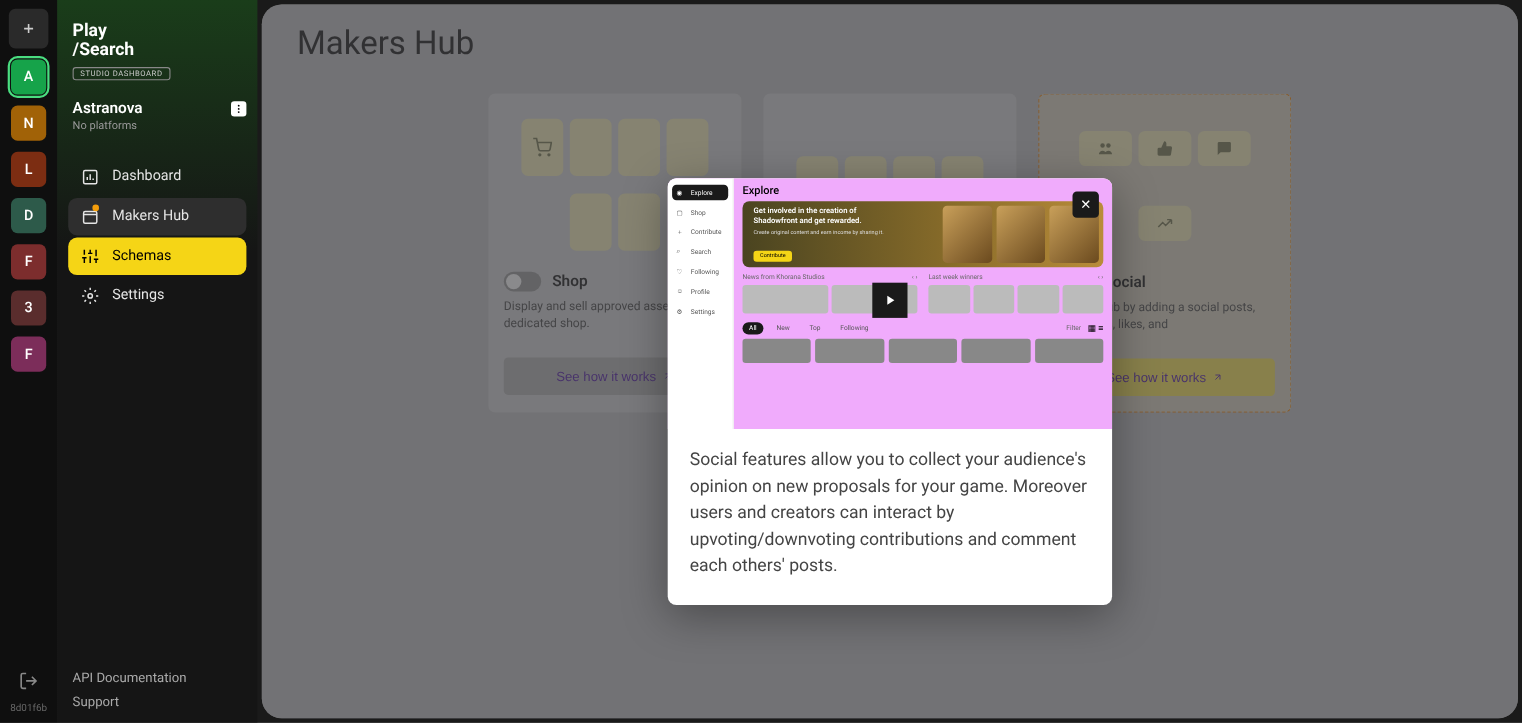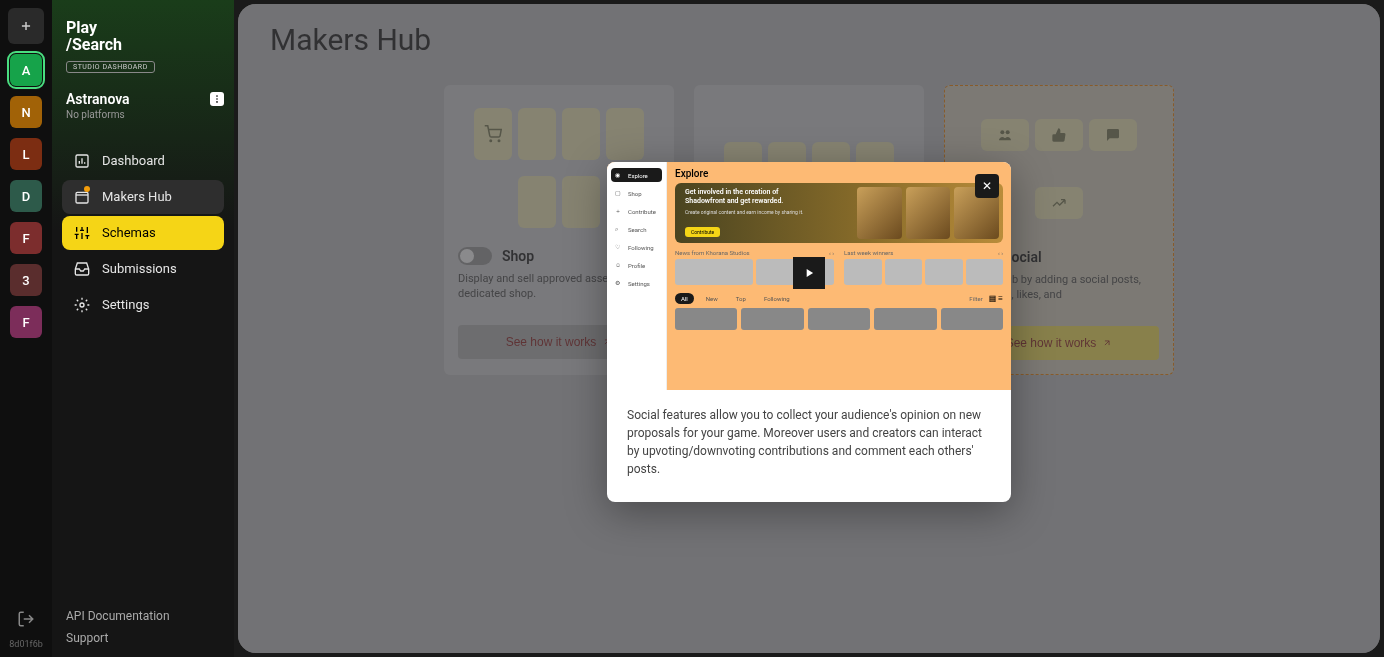--- a/index.html
+++ b/index.html
@@ -44,30 +44,30 @@
 .card { width: 230px; background: #b8b8ba; border-radius: 6px; padding: 18px 14px 14px; display: flex; flex-direction: column; position: relative; }
 .card.dashed { border: 1px dashed #d97706; background: #bfb9a8; }
 .card-illus { height: 130px; margin-bottom: 14px; display: flex; align-items: center; justify-content: center; gap: 6px; flex-wrap: wrap; padding: 0 6px; }
 .illus-tile { width: 38px; height: 52px; background: #d4cfa2; border-radius: 6px; display: flex; align-items: center; justify-content: center; }
 .illus-tile.short { height: 32px; width: 48px; }
 .card-head { display: flex; align-items: center; gap: 10px; margin-bottom: 6px; }
 .toggle { width: 34px; height: 18px; border-radius: 10px; background: #888; position: relative; cursor: pointer; }
 .toggle::after { content: ''; position: absolute; width: 14px; height: 14px; border-radius: 50%; background: #ddd; top: 2px; left: 2px; }
 .card-title { font-weight: 600; font-size: 14px; color: #1a1a1a; }
 .card-desc { font-size: 11px; color: #444; line-height: 1.4; margin-bottom: 14px; min-height: 40px; }
-.card-cta { background: #9e9e9e; border: none; color: #7f1d1d; font-size: 12px; padding: 10px; border-radius: 4px; cursor: pointer; display: flex; align-items: center; justify-content: center; gap: 6px; }
+.card-cta { background: #9e9e9e; border: none; color: #4c1d95; font-size: 12px; padding: 10px; border-radius: 4px; cursor: pointer; display: flex; align-items: center; justify-content: center; gap: 6px; }
 .card.dashed .card-cta { background: #d9c84f; }
 
 .save-btn { display: block; margin: 0 auto; background: #e0ce3e; color: #000; border: none; padding: 12px 28px; border-radius: 4px; font-size: 13px; cursor: pointer; }
 
 
 .overlay { position: absolute; inset: 0; background: rgba(70,70,72,0.55); display: flex; align-items: flex-start; justify-content: center; padding-top: 158px; }
 .modal { width: 404px; background: #fff; border-radius: 8px; overflow: hidden; color: #000; position: relative; box-shadow: 0 10px 40px rgba(0,0,0,0.35); }
 .modal-close { position: absolute; top: 12px; right: 12px; width: 24px; height: 24px; background: #1a1a1a; border-radius: 4px; display: flex; align-items: center; justify-content: center; color: #fff; cursor: pointer; font-size: 12px; z-index: 5; }
-.modal-preview { background: #fdba74; height: 228px; display: flex; position: relative; }
+.modal-preview { background: #f0abfc; height: 228px; display: flex; position: relative; }
 .mp-side { width: 60px; background: #fff; border-right: 1px solid #eee; padding: 6px 4px; display: flex; flex-direction: column; gap: 4px; }
 .mp-side-item { display: flex; align-items: center; gap: 5px; padding: 3px 4px; font-size: 6px; border-radius: 4px; color: #555; }
 .mp-side-item.dark { background: #1a1a1a; color: #fff; }
 .mp-side-icon { width: 8px; height: 8px; }
 .mp-main { flex: 1; padding: 6px 8px; overflow: hidden; }
 .mp-title { font-size: 10px; font-weight: 500; margin-bottom: 4px; }
 .mp-banner { height: 60px; background: linear-gradient(90deg, #4a4420 0%, #8a6d2a 60%, #b98c3a 100%); border-radius: 6px; padding: 10px; display: flex; align-items: center; gap: 8px; position: relative; overflow: hidden; }
 .mp-banner-text { color: #fff; font-size: 7px; font-weight: 600; line-height: 1.25; max-width: 120px; }
 .mp-banner-sub { font-size: 5px; color: #ddd; display: block; margin-top: 3px; margin-bottom:4px; font-weight:400; }
 .mp-banner-btn { background: #f5d516; color: #000; font-size: 5px; padding: 2px 6px; border-radius: 3px; display: inline-block;}
@@ -80,21 +80,21 @@
 .mp-thumb { flex:1; height: 26px; background: #bbb; border-radius: 3px; }
 .mp-tabs { display: flex; gap: 6px; margin-top: 8px; font-size: 6px; align-items:center;}
 .mp-tab { padding: 2px 6px; border-radius: 8px; color: #555; }
 .mp-tab.active { background: #1a1a1a; color: #fff; }
 .mp-filter{margin-left:auto; color:#666;}
 .mp-grid { display: flex; gap: 4px; margin-top: 4px; }
 .mp-grid-item { flex:1; height: 22px; background: #888; border-radius: 3px; }
 .play-btn { position: absolute; top: 95px; left: 50%; transform: translateX(-50%); width: 32px; height: 32px; background: #1a1a1a; display: flex; align-items: center; justify-content: center; cursor: pointer; }
 .modal-body { padding: 16px 20px 24px; }
 .modal-title { font-size: 15px; font-weight: 400; margin-bottom: 10px; }
-.modal-desc { font-size: 12px; color: #444; line-height: 1.5; }
+.modal-desc { font-size: 16px; color: #444; line-height: 1.5; }
 
 svg { display: block; }
 </style>
 </head>
 <body>
 
 <div class="rail">
   <div class="rail-add">
     <svg width="14" height="14" viewBox="0 0 24 24" fill="none" stroke="currentColor" stroke-width="2.5">
         <path d="M12 5v14M5 12h14"></path>
@@ -155,29 +155,20 @@
         </span>
       <span>Makers Hub</span>
     </div>
     <div class="nav-item active">
       <span class="nav-icon">
           <svg width="16" height="16" viewBox="0 0 24 24" fill="none" stroke="currentColor" stroke-width="2">
             <path d="M4 21v-7M4 10V3M12 21v-9M12 8V3M20 21v-5M20 12V3M1 14h6M9 8h6M17 16h6"></path>
           </svg>
         </span>
       <span>Schemas</span>
-    </div>
-    <div class="nav-item dim">
-      <span class="nav-icon">
-          <svg width="16" height="16" viewBox="0 0 24 24" fill="none" stroke="currentColor" stroke-width="2">
-            <path d="M22 12h-6l-2 3h-4l-2-3H2"></path>
-            <path d="M5 3h14l3 9v7a2 2 0 0 1-2 2H4a2 2 0 0 1-2-2v-7l3-9z"></path>
-          </svg>
-        </span>
-      <span>Submissions</span>
     </div>
     <div class="nav-item dim">
       <span class="nav-icon">
           <svg width="16" height="16" viewBox="0 0 24 24" fill="none" stroke="currentColor" stroke-width="2">
             <circle cx="12" cy="12" r="3"></circle>
             <path d="M12 1v3M12 20v3M4.2 4.2l2.1 2.1M17.7 17.7l2.1 2.1M1 12h3M20 12h3M4.2 19.8l2.1-2.1M17.7 6.3l2.1-2.1"></path>
           </svg>
         </span>
       <span>Settings</span>
     </div>

